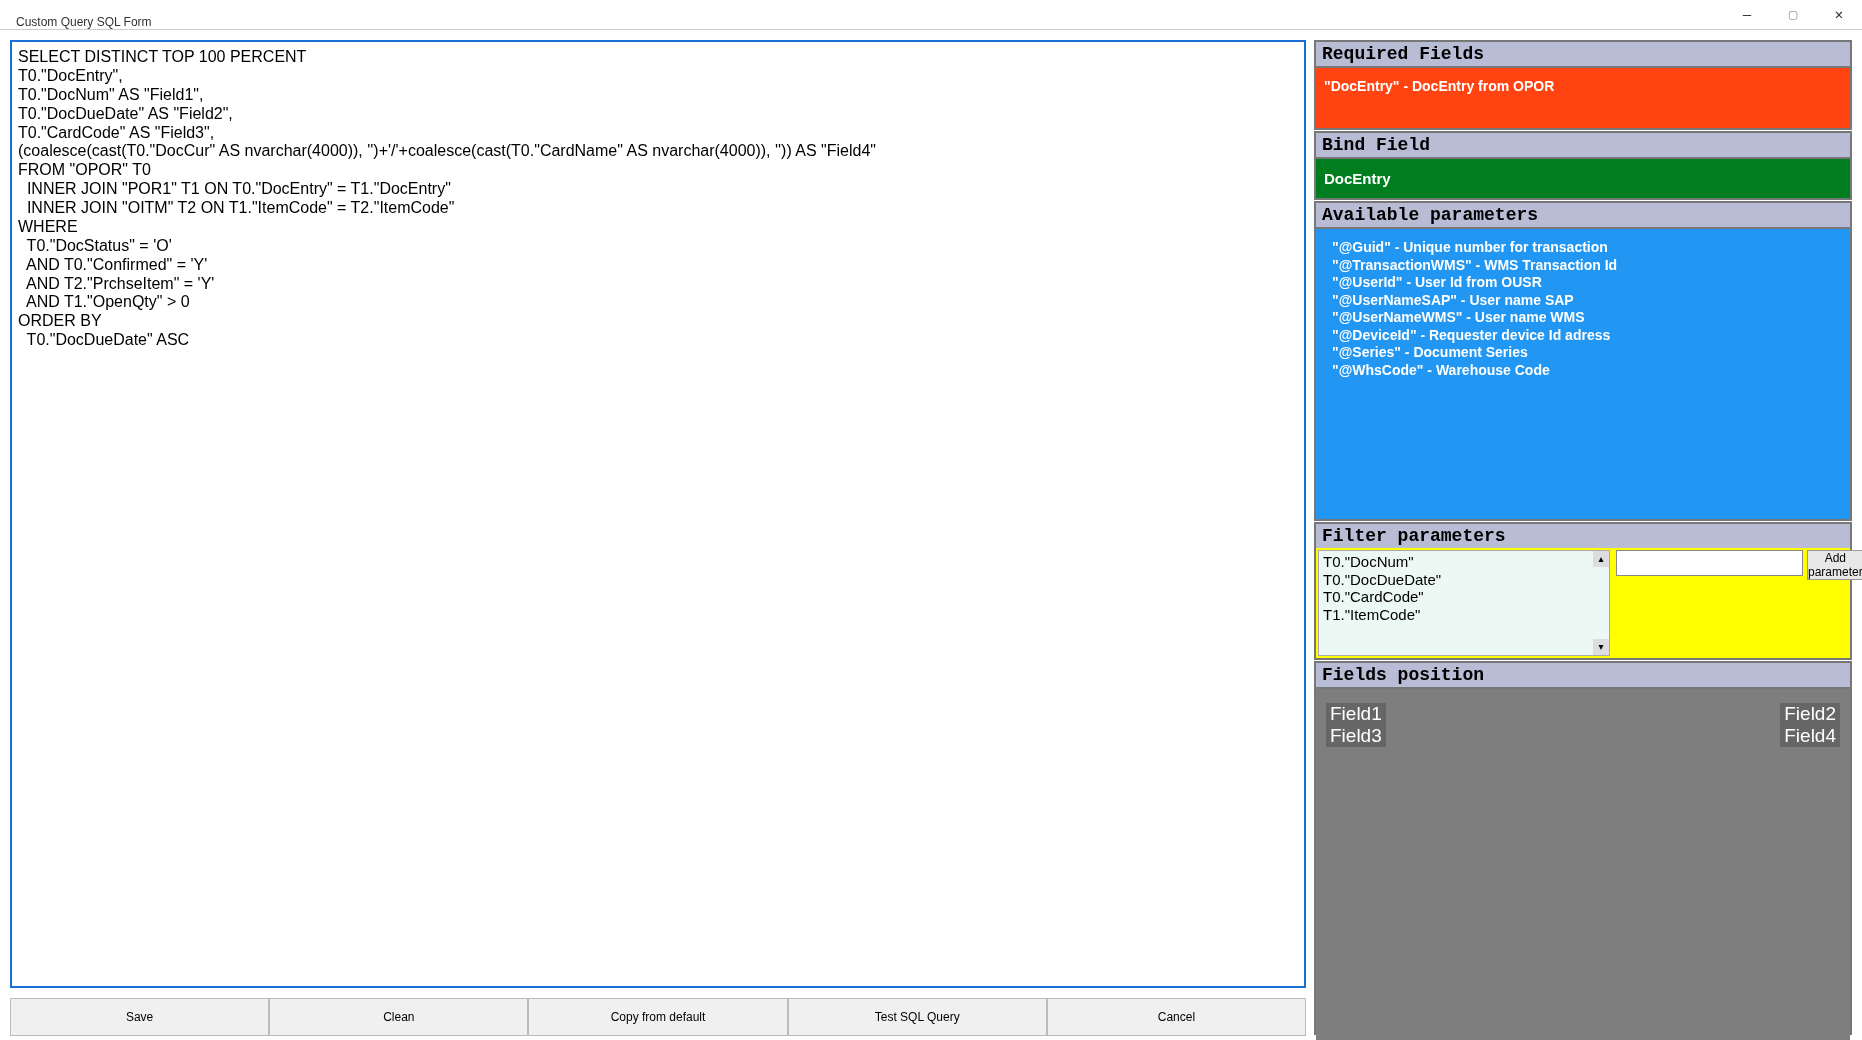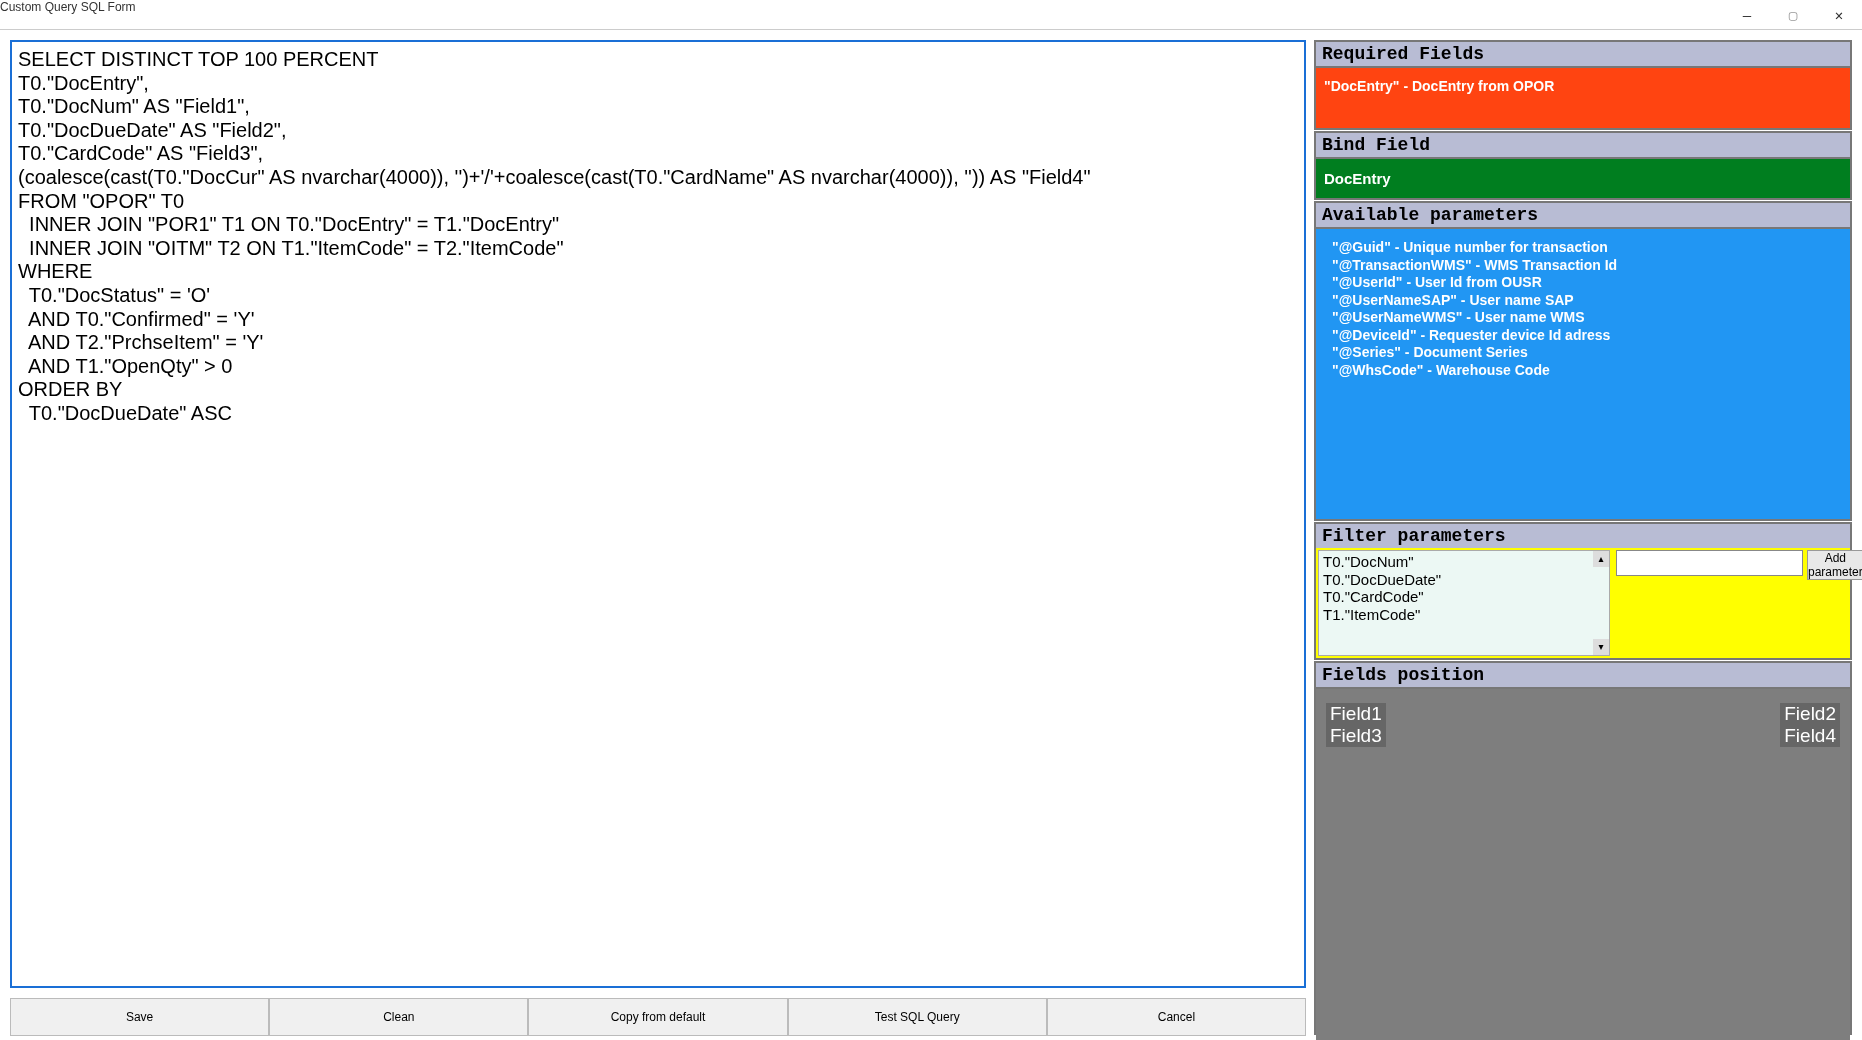--- a/index.html
+++ b/index.html
@@ -1,23 +1,23 @@
 <!DOCTYPE html>
 <html><head>
 <meta charset="utf-8">
 <style>
   * { box-sizing: border-box; margin: 0; padding: 0; }
   html, body { width: 100%; height: 100%; font-family: "Segoe UI", Tahoma, sans-serif; font-size: 13px; background: #fff; overflow: hidden; }
-  .titlebar { height: 30px; display: flex; align-items: flex-start; padding-left: 0; background: #fff; border-bottom: 1px solid #ccc; color: #333; font-size: 12px; }
+  .titlebar { height: 30px; display: flex; align-items: flex-end; padding-left: 16px; background: #fff; border-bottom: 1px solid #ccc; color: #333; font-size: 12px; }
   .titlebar .spacer { flex: 1; }
   .titlebar .winbtn { width: 46px; height: 30px; display: flex; align-items: center; justify-content: center; font-family: monospace; font-size: 14px; color: #333; }
   .titlebar .winbtn.max { color: #999; }
   .app { display: flex; height: calc(100% - 30px); }
   .left { flex: 1; display: flex; flex-direction: column; padding: 10px 4px 4px 10px; }
-  .sql-area { flex: 1; width: 100%; border: 2px solid #1a6fd6; background: #fff; padding: 6px; font-family: Arial, sans-serif; font-size: 20px; line-height: 1.18; resize: none; outline: none; white-space: pre; overflow: auto; }
+  .sql-area { flex: 1; width: 100%; border: 2px solid #1a6fd6; background: #fff; padding: 6px; font-family: Arial, sans-serif; font-size: 16px; line-height: 1.18; resize: none; outline: none; white-space: pre; overflow: auto; }
   .btn-row { display: flex; margin-top: 10px; gap: 0; justify-content: center; }
   .btn-row .act { flex: 1; height: 38px; border: 1px solid #bbb; background: #f0f0f0; font-size: 12px; cursor: pointer; }
 
   .right { width: 552px; display: flex; flex-direction: column; padding: 10px 10px 4px 4px; }
   .panel { border: 2px solid #777; margin-bottom: 1px; }
   .panel-header { background: #b8bcd4; color: #000; font-family: "Courier New", monospace; font-size: 18px; font-weight: bold; padding: 2px 6px; border-bottom: 2px solid #777; }
   .req-body { background: #ff4411; color: #fff; font-weight: bold; font-size: 14px; padding: 10px 8px 34px 8px; }
   .bind-body { background: #007e1f; color: #ffffff; font-weight: bold; font-size: 15px; padding: 11px 8px; }
   .avail-body { background: #2196f3; color: #fff; font-weight: bold; font-size: 14px; padding: 10px 16px; line-height: 1.25; height: 290px; }
   .avail-body div { white-space: nowrap; }

